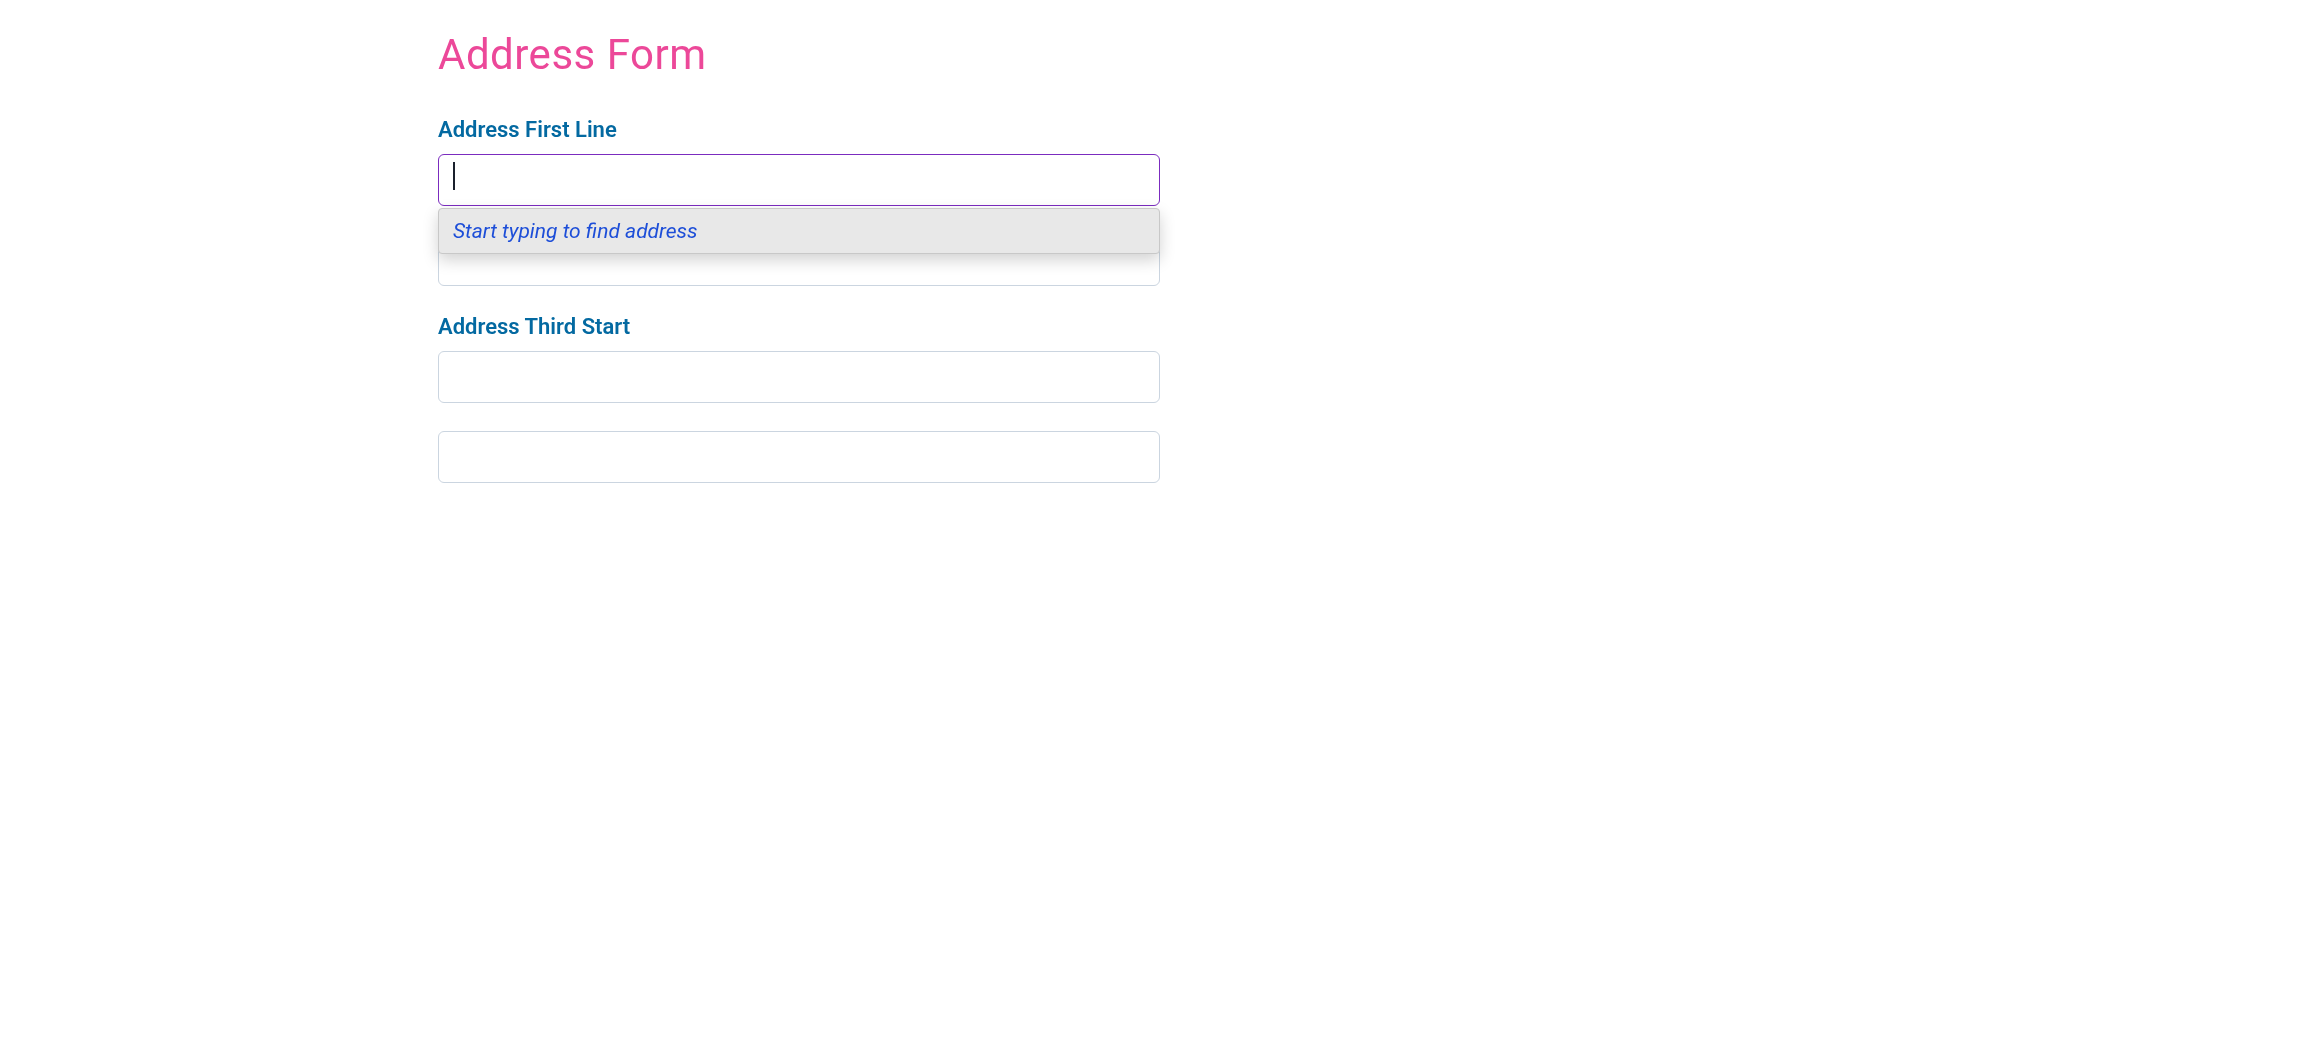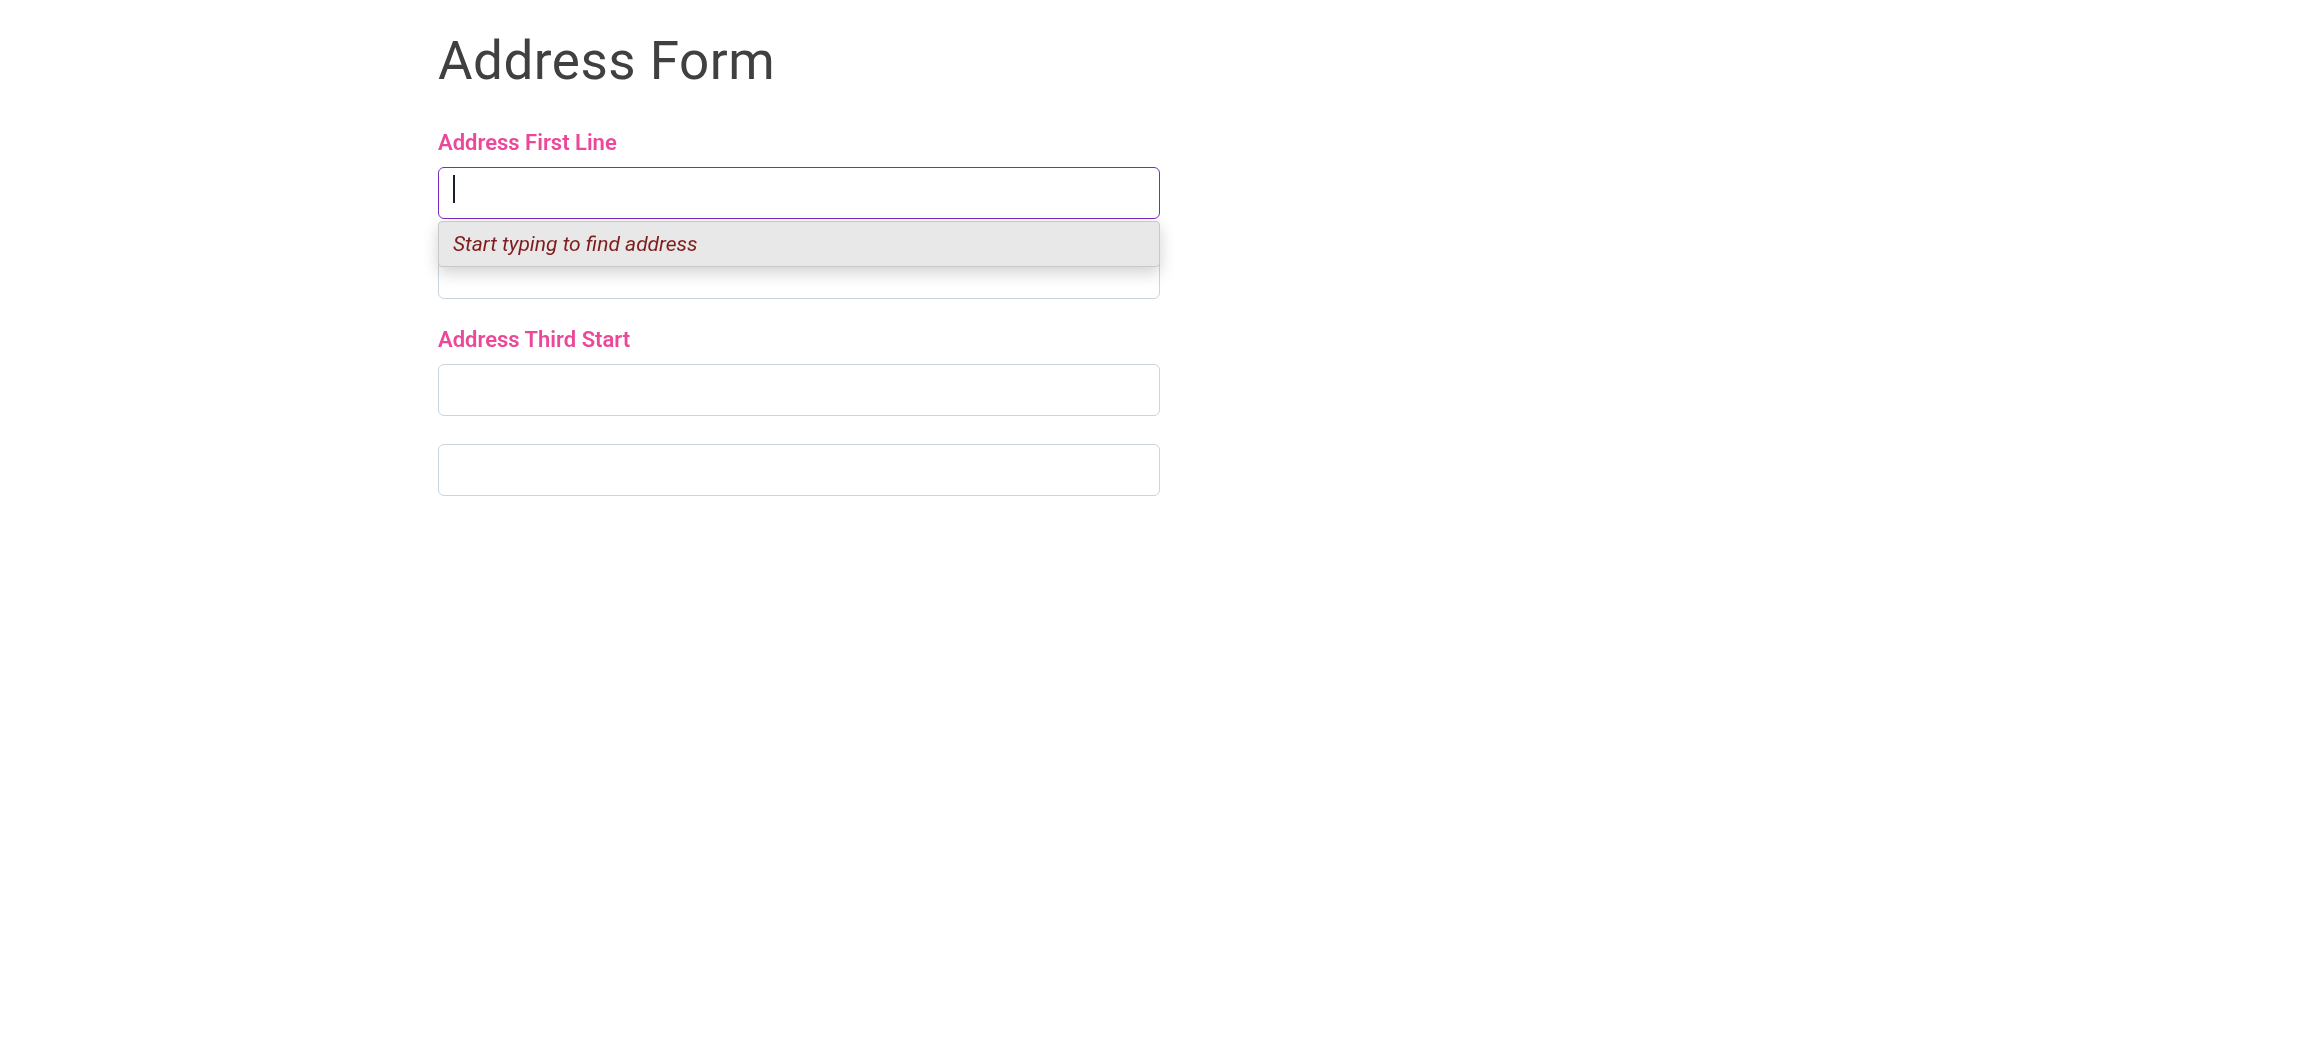--- a/index.html
+++ b/index.html
@@ -13,35 +13,35 @@
       width: 2300px;
       height: 1042px;
       overflow: hidden;
     }
     .form-container {
       width: 722px;
       margin-left: 438px;
       padding-top: 30px;
     }
     .form-title {
-      font-size: 53px;
+      font-size: 42px;
       font-weight: 400;
-      color: #404040;
+      color: #ec4899;
       margin-bottom: 38px;
       letter-spacing: 0.5px;
     }
     .field-group {
       margin-bottom: 28px;
       position: relative;
     }
     .field-label {
       display: block;
       font-size: 22px;
       font-weight: 600;
-      color: #ec4899;
+      color: #0369a1;
       margin-bottom: 12px;
     }
     .text-input {
       width: 100%;
       height: 52px;
       padding: 10px 14px;
       font-size: 20px;
       color: #2d3748;
       background: #ffffff;
       border: 1px solid #cbd5e0;
@@ -61,21 +61,21 @@
       background: #e8e8e8;
       border: 1px solid #c8c8c8;
       border-radius: 4px;
       box-shadow: 0 6px 16px rgba(0,0,0,0.18);
       z-index: 10;
     }
     .autocomplete-hint {
       padding: 10px 14px;
       font-size: 21px;
       font-style: italic;
-      color: #7f1d1d;
+      color: #1d4ed8;
     }
     .cursor-caret {
       position: absolute;
       left: 15px;
       top: 45px;
       width: 2px;
       height: 28px;
       background: #1a202c;
     }
   </style>

